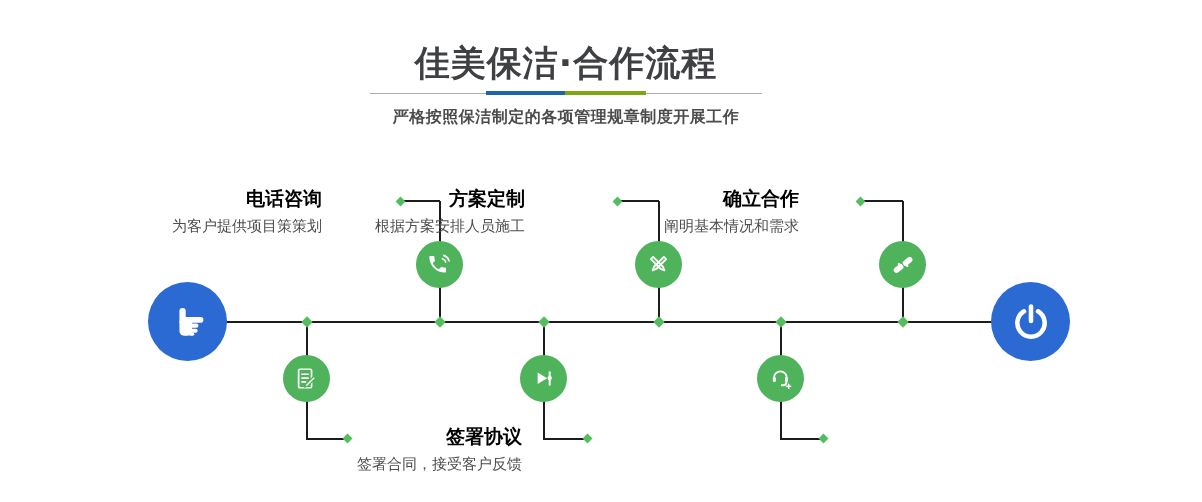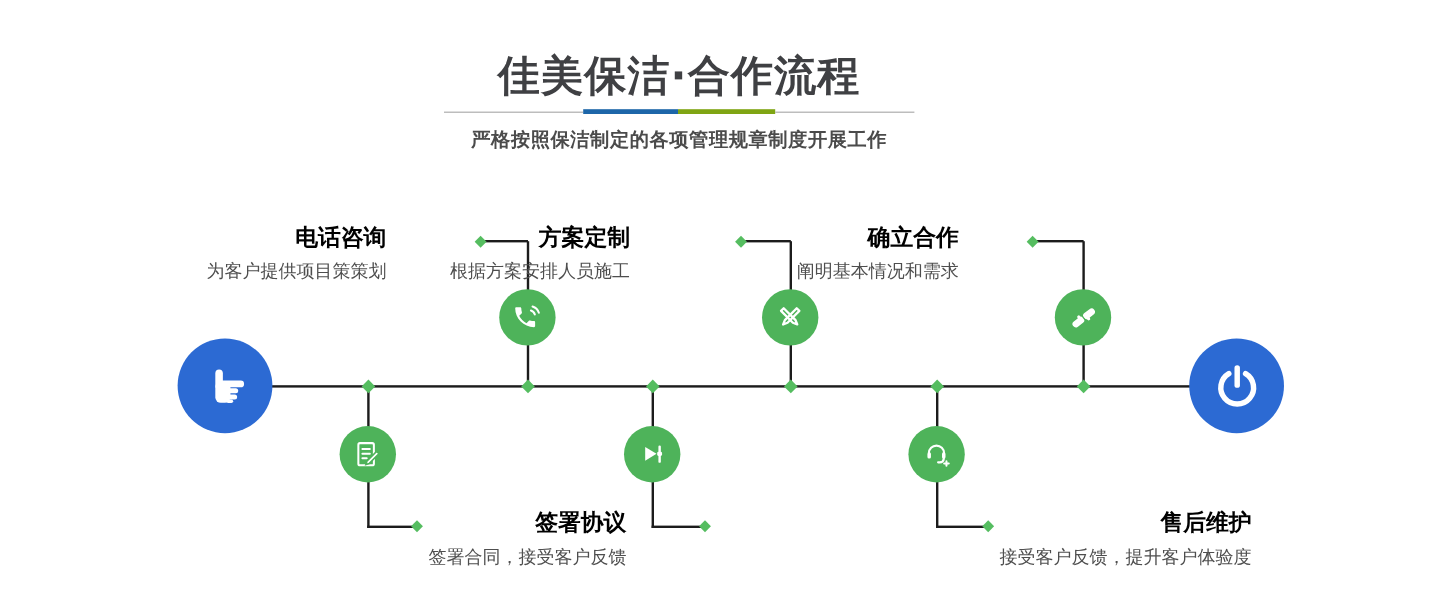--- a/index.html
+++ b/index.html
@@ -184,18 +184,14 @@
     <div class="t">确立合作</div>
     <div class="d">阐明基本情况和需求</div>
   </div>
 
   <div class="step-label" style="left:357px;top:424px;">
     <div class="t">签署协议</div>
     <div class="d">签署合同，接受客户反馈</div>
   </div>
   <div class="step-label" style="left:597px;top:424px;">
   </div>
-  <div class="step-label" style="left:833px;top:424px;">
-    <div class="t">售后维护</div>
-    <div class="d">接受客户反馈，提升客户体验度</div>
-  </div>
 
 </div>
 
 </body></html>

